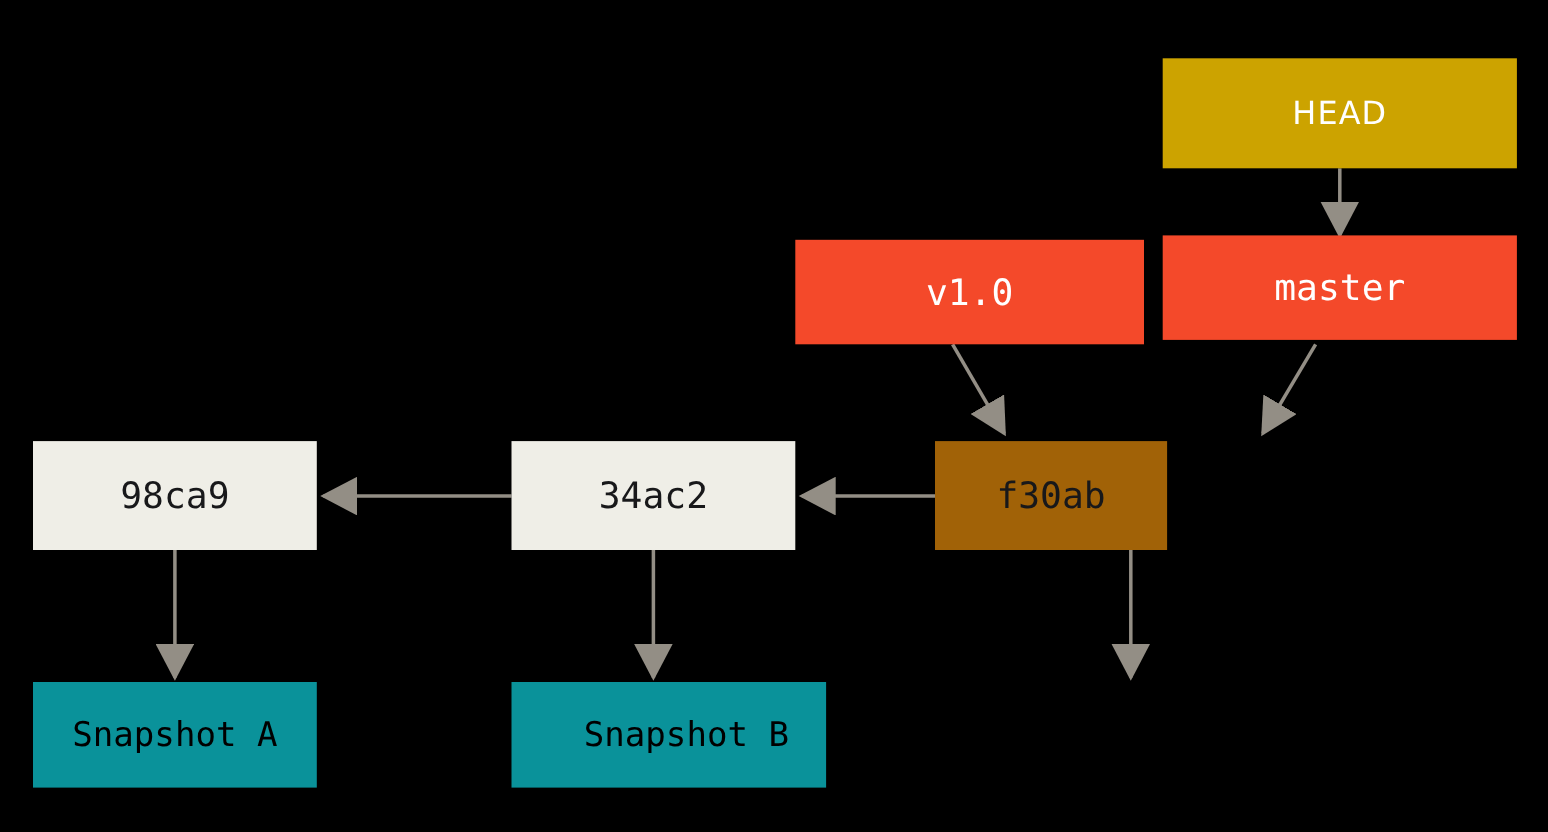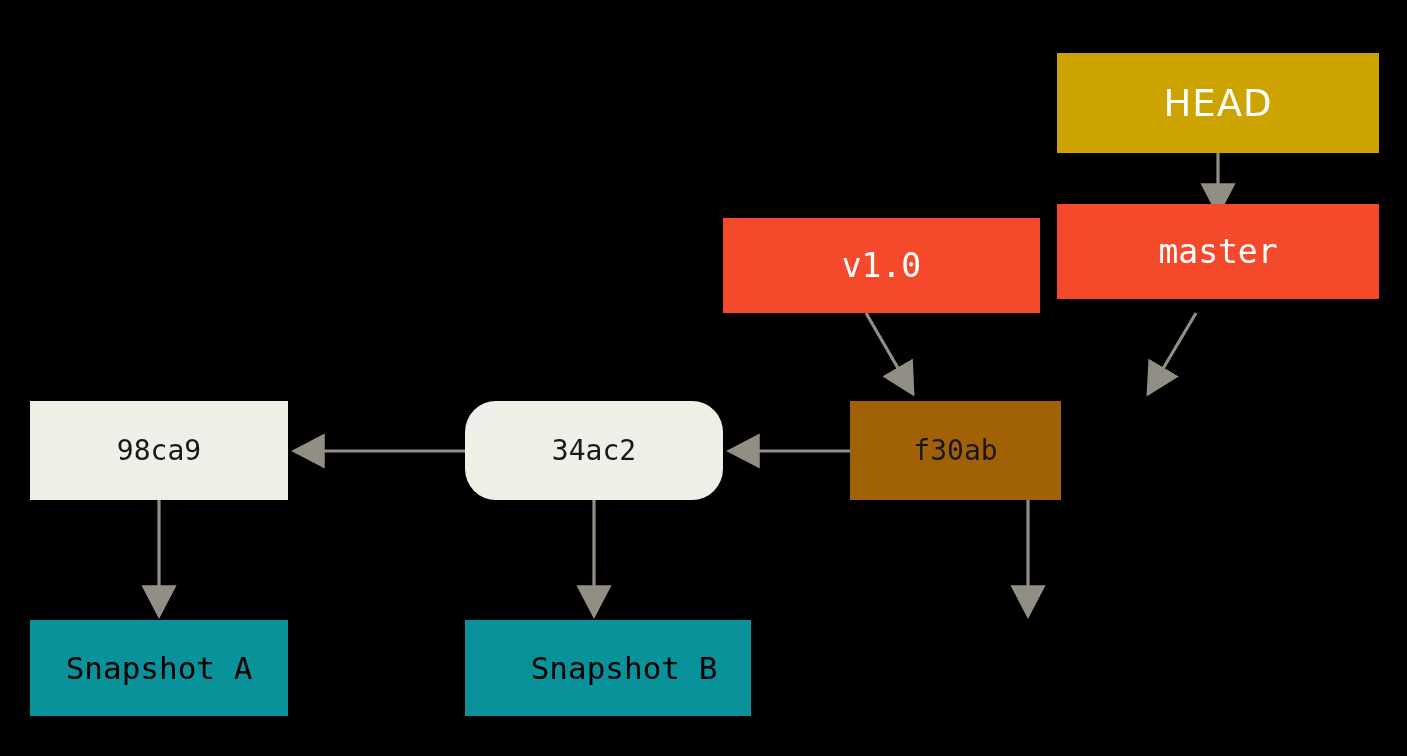--- a/index.html
+++ b/index.html
@@ -3,28 +3,28 @@
 <meta charset="utf-8">
 <style>
   html,body{margin:0;padding:0;background:#000;}
   body{width:1407px;height:756px;overflow:hidden;font-family:"DejaVu Sans Mono",monospace;}
   #stage{position:relative;width:1407px;height:756px;background:#000;}
   svg#wires{position:absolute;left:0;top:0;width:1407px;height:756px;pointer-events:none;}
   .node{position:absolute;display:flex;align-items:center;justify-content:center;box-sizing:border-box;}
   .node span{font-family:"DejaVu Sans Mono","Liberation Mono",monospace;white-space:pre;line-height:1;}
   .head-node span{font-family:"DejaVu Sans","Liberation Sans",sans-serif;}
   .n-head   {left:1057px;top:53px; width:322px;height:100px;background:#CCA300;}
-  .n-head   span{color:#FFFFFF;font-size:37px;letter-spacing:1px;}
+  .n-head   span{color:#FFFFFF;font-size:29px;letter-spacing:1px;}
   .n-tag    {left:723px; top:218px;width:317px;height:95px; background:#F4492A;}
-  .n-master {left:1057px;top:204px;width:322px;height:95px; background:#F4492A;}
+  .n-master {left:1057px;top:214px;width:322px;height:95px; background:#F4492A;}
   .n-tag span,.n-master span{color:#FFFFFF;font-size:33px;}
   .n-c1{left:30px; top:401px;width:258px;height:99px;background:#EFEEE7;}
-  .n-c2{left:465px;top:401px;width:258px;height:99px;background:#EFEEE7;border-radius:31px;}
+  .n-c2{left:465px;top:401px;width:258px;height:99px;background:#EFEEE7;}
   .n-c3{left:850px;top:401px;width:211px;height:99px;background:#a16207;}
-  .n-c1 span,.n-c2 span,.n-c3 span{color:#18181A;font-size:28px;}
+  .n-c1 span,.n-c2 span,.n-c3 span{color:#18181A;font-size:33px;}
   .n-s1{left:30px; top:620px;width:258px;height:96px;background:#0A929A;}
   .n-s2{left:465px;top:620px;width:286px;height:96px;background:#0A929A;padding-left:32px;}
   .n-s3{left:899px;top:620px;width:259px;height:96px;background:#0A929A;}
   .n-s1 span,.n-s2 span,.n-s3 span{color:#000000;font-size:31px;}
 </style>
 </head>
 <body>
 
 <div id="stage">
 

